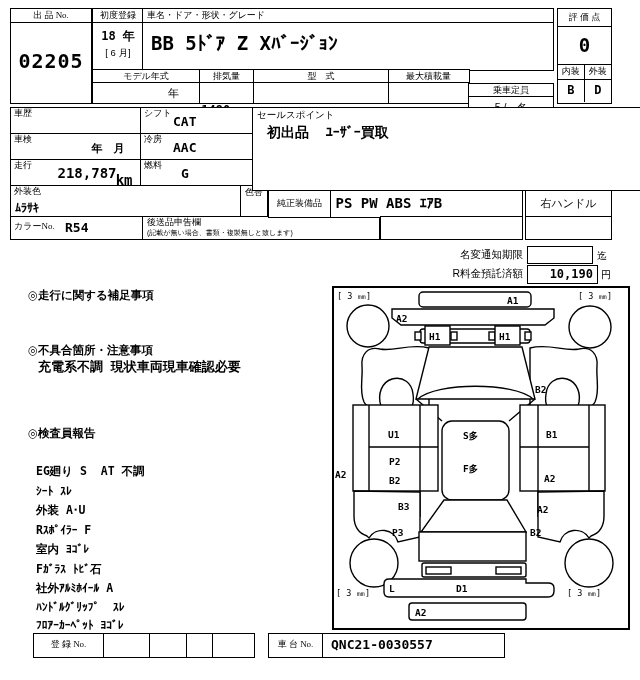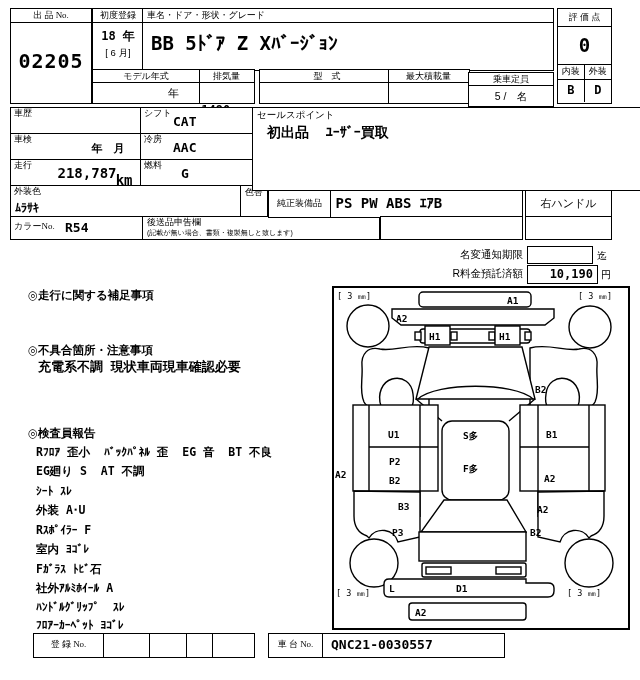--- a/index.html
+++ b/index.html
@@ -41,28 +41,28 @@
   </div>
 
   <div class="b" style="left:92px;top:69px;width:108px;height:35px">
     <div class="rel bb ctr lbl" style="height:13px;line-height:12px">モデル年式</div>
     <div class="rel rt" style="font-size:11px;padding-right:20px;margin-top:3px">年</div>
   </div>
   <div class="b" style="left:198.5px;top:69px;width:56px;height:35px">
     <div class="rel bb ctr lbl" style="height:13px;line-height:12px">排気量</div>
     <div class="rel ctr val" style="font-size:12px;margin-top:20px">1490 cc</div>
   </div>
-  <div class="b" style="left:259px;top:69px;width:136px;height:35px">
+  <div class="b" style="left:253px;top:69px;width:136px;height:35px">
     <div class="rel bb ctr lbl" style="height:13px;line-height:12px">型　式</div>
   </div>
   <div class="b" style="left:387.5px;top:69px;width:82px;height:35px">
     <div class="rel bb ctr lbl" style="height:13px;line-height:12px">最大積載量</div>
     <div class="rel rt" style="font-size:10px;margin-top:22px;padding-right:6px">/　 Kg</div>
   </div>
-  <div class="b" style="left:468px;top:72px;width:86px;height:35px">
+  <div class="b" style="left:468px;top:83px;width:86px;height:35px">
     <div class="rel bb ctr lbl" style="height:13px;line-height:12px">乗車定員</div>
     <div class="rel ctr" style="font-size:10.5px;margin-top:4px">5 /　名</div>
   </div>
 
   <div class="b" style="left:557px;top:8px;width:55px;height:96px">
     <div class="rel bb ctr lbl" style="height:18px;line-height:17px">評 価 点</div>
     <div class="rel bb ctr val" style="height:38px;line-height:36px;font-size:19px">0</div>
     <div class="rel bb" style="height:15px;display:flex">
       <div class="rel ctr lbl br" style="width:50%;line-height:13px">内装</div>
       <div class="rel ctr lbl" style="width:50%;line-height:13px">外装</div>
@@ -139,21 +139,20 @@
   <div class="b" style="left:527px;top:265px;width:71px;height:19px">
     <span class="t val rt" style="right:4px;top:2px;font-size:12px">10,190</span>
   </div>
   <span class="t" style="left:601px;top:269px;font-size:10px">円</span>
 
   <span class="t" style="left:28px;top:289px;font-size:11.5px;font-weight:bold">◎走行に関する補足事項</span>
   <span class="t" style="left:28px;top:344px;font-size:11.5px;font-weight:bold">◎不具合箇所・注意事項</span>
   <span class="t val" style="left:38px;top:360px;font-size:13px">充電系不調 現状車両現車確認必要</span>
   <span class="t" style="left:28px;top:427px;font-size:11.5px;font-weight:bold">◎検査員報告</span>
 
-  <span class="t val" style="left:36px;top:446px;font-size:11.5px">Rﾌﾛｱ 歪小  ﾊﾞｯｸﾊﾟﾈﾙ 歪  EG 音  BT 不良</span>
   <span class="t val" style="left:36px;top:465px;font-size:11.5px">EG廻り S  AT 不調</span>
   <span class="t val" style="left:36px;top:485px;font-size:11.5px">ｼｰﾄ ｽﾚ</span>
   <span class="t val" style="left:36px;top:504px;font-size:11.5px">外装 A･U</span>
   <span class="t val" style="left:36px;top:524px;font-size:11.5px">Rｽﾎﾟｲﾗｰ F</span>
   <span class="t val" style="left:36px;top:543px;font-size:11.5px">室内 ﾖｺﾞﾚ</span>
   <span class="t val" style="left:36px;top:563px;font-size:11.5px">Fｶﾞﾗｽ ﾄﾋﾞ石</span>
   <span class="t val" style="left:36px;top:582px;font-size:11.5px">社外ｱﾙﾐﾎｲｰﾙ A</span>
   <span class="t val" style="left:36px;top:601px;font-size:11.5px">ﾊﾝﾄﾞﾙｸﾞﾘｯﾌﾟ  ｽﾚ</span>
   <span class="t val" style="left:36px;top:619px;font-size:11.5px">ﾌﾛｱｰｶｰﾍﾟｯﾄ ﾖｺﾞﾚ</span>
 

